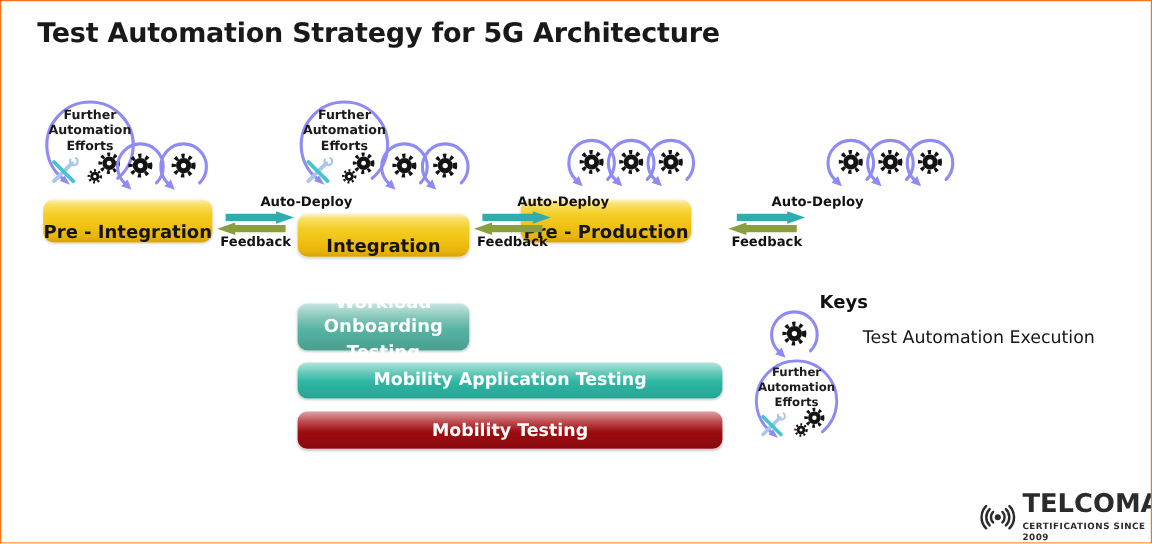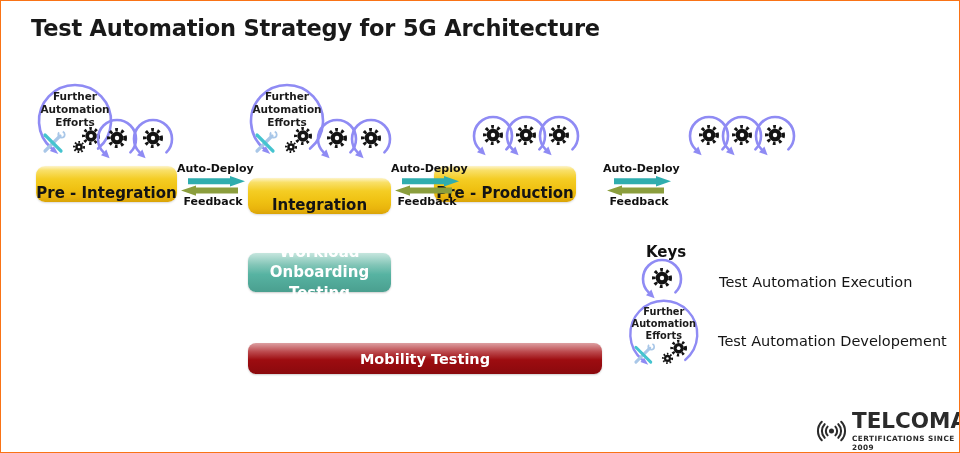--- a/index.html
+++ b/index.html
@@ -21,21 +21,21 @@
     background:linear-gradient(180deg,#fdf4cb 0%,#f9e069 12%,#f4cd24 36%,#f0c213 62%,#e9b40c 86%,#d9a307 100%);
     box-shadow:0 1px 2px rgba(0,0,0,0.15);
   }
   .stage-1 { left:35px;  width:141px; }
   .stage-2 { left:247px; width:143px;margin-top:12px; }
   .stage-3 { left:433px; width:142px; }
   .stage-4 { left:674px; width:141px; }
   
   .connector { position:absolute; top:161px; width:72px; text-align:center; }
   .conn-1 { left:176px; } .conn-2 { left:390px; } .conn-3 { left:602px; }
-  .conn-top { font-size:11px; font-weight:700; color:#111; white-space:nowrap; }
+  .conn-top { font-size:11px; font-weight:700; color:#111; white-space:nowrap;margin-left:40px; }
   .conn-bottom { font-size:11px; font-weight:700; color:#111; margin-top:-2px; white-space:nowrap; }
   .conn-arrows { display:block; margin:1px auto 0 auto; }
   
   .loop-sm { position:absolute; width:48px; height:46px; }
   .loop-big { position:absolute; width:92px; height:86px; }
   .loop-big .fae-text {
     position:absolute; left:8px; top:9px; width:76px; text-align:center;
     font-size:10.5px; line-height:1.25; font-weight:600; color:#1b1b1b;
   }
   
@@ -46,21 +46,21 @@
   }
   .bar-infra    { left:35px;  top:214px; width:355px; height:27px; font-size:14.5px;
     background:linear-gradient(180deg,#a3c9d6 0%,#4e9cb3 30%,#1d7b99 52%,#1d7b99 84%,#135f78 100%); }
   .bar-workload { left:247px; top:252px; width:143px; height:39px; font-size:15px; line-height:1.35;
     background:linear-gradient(180deg,#c6e6de 0%,#84c6b8 30%,#57b3a2 55%,#4a9f8f 100%); }
   .bar-mobility { left:247px; top:301px; width:354px; height:30px; font-size:14.5px;
     background:linear-gradient(180deg,#b0e5dc 0%,#63c8b8 30%,#2eb6a4 55%,#27a593 100%); }
   .bar-assurance{ left:247px; top:342px; width:354px; height:31px; font-size:14.5px;
     background:linear-gradient(180deg,#dda0a2 0%,#bc4a4e 28%,#9d0c10 55%,#8a090d 100%); }
   
-  .keys-heading { position:absolute; left:645px; top:242px; font-size:15px; font-weight:700; color:#111; }
+  .keys-heading { position:absolute; left:682px; top:242px; font-size:15px; font-weight:700; color:#111; }
   .key-label { position:absolute; font-size:14.5px; font-weight:500; color:#151515; white-space:nowrap; }
   .key-label-1 { left:718px; top:273px; }
   .key-label-2 { left:717px; top:332px; }
   .key-loop-big { transform:scale(0.93); transform-origin:top left; }
   
   .logo { position:absolute; left:812px; top:409px; display:flex; align-items:center; }
   .logo-text { display:flex; flex-direction:column; margin-left:2px; }
   .logo-brand { font-size:21.5px; font-weight:800; color:#2b2b2b; letter-spacing:0; line-height:1; }
   .logo-tagline { font-size:7.3px; font-weight:600; color:#2b2b2b; letter-spacing:0.45px; margin-top:2px; }
 </style>
@@ -175,36 +175,38 @@
     <div class="conn-top">Auto-Deploy</div>
     <svg class="conn-arrows" width="66" height="21" viewBox="0 0 66 21">
         <use href="#arrow-pair-sym"></use>
       </svg>
     <div class="conn-bottom">Feedback</div>
   </div>
 
   <div class="bar bar-workload">
     <span>Workload Onboarding Testing</span>
   </div>
+  <div class="bar bar-mobility">
+    <span>Mobility Application Testing</span>
+  </div>
   <div class="bar bar-assurance">
     <span>Mobility Testing</span>
   </div>
 
   <div class="keys-heading">Keys</div>
   <svg class="loop-sm" style="left:637px; top:257px;" viewBox="0 0 48 46">
       <use href="#loop-sm-sym"></use>
     </svg>
   <div class="key-label key-label-1">Test Automation Execution</div>
   <div class="loop-big key-loop-big" style="left:620px; top:296px;">
     <svg width="92" height="86" viewBox="0 0 92 86">
         <use href="#loop-big-sym"></use>
       </svg>
     <div class="fae-text">Further Automation Efforts</div>
   </div>
-  <div class="key-label key-label-2">Test Automation Developement</div>
 
   <div class="logo">
     <svg width="40" height="32" viewBox="0 0 38 30">
       <circle cx="19" cy="15" r="2.6" fill="#2b2b2b"></circle>
       <g fill="none" stroke="#2b2b2b" stroke-width="2.1" stroke-linecap="round">
         <path d="M15 10.5 A6.5 6.5 0 0 0 15 19.5"></path>
         <path d="M12 8 A10 10 0 0 0 12 22"></path>
         <path d="M9 5.5 A13.5 13.5 0 0 0 9 24.5"></path>
         <path d="M23 10.5 A6.5 6.5 0 0 1 23 19.5"></path>
         <path d="M26 8 A10 10 0 0 1 26 22"></path>

